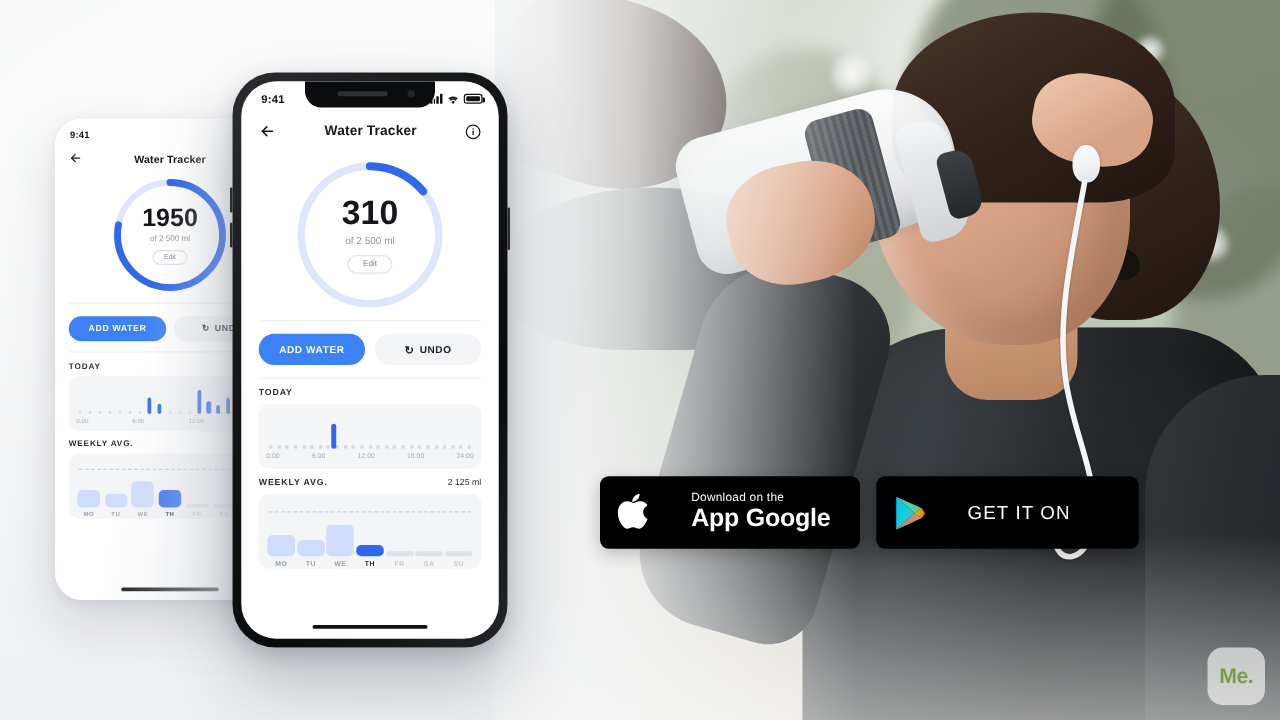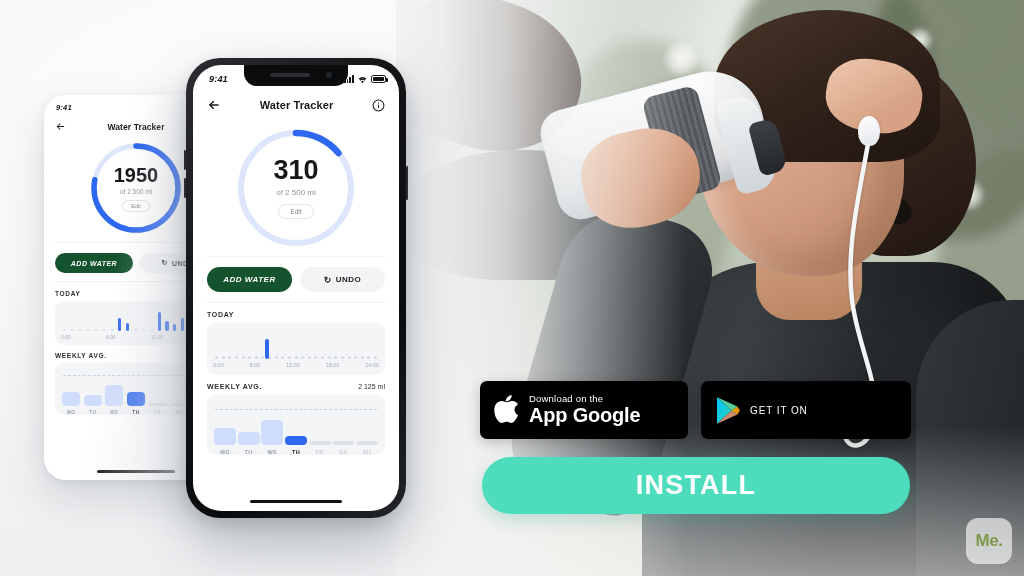--- a/index.html
+++ b/index.html
@@ -216,21 +216,21 @@
     border-radius: 50%; background: #222529;
   }
   .side-btn { position: absolute; background: #2a2c2f; border-radius: 2px; }
 
   
   .statusbar {
     position: relative; height: 24px; z-index: 7;
     display: flex; align-items: center; justify-content: space-between;
     padding: 4px 13px 0 16px;
   }
-  .st-time { font-size: 9px; font-weight: 700; color: #111; letter-spacing: .2px; font-style: italic; }
+  .st-time { font-size: 9px; font-weight: 700; color: #111; letter-spacing: .2px; }
   .st-icons { display: flex; align-items: center; gap: 3px; }
   .sig { display: flex; align-items: flex-end; gap: 1px; height: 8px; }
   .sig i { width: 1.8px; background: #111; border-radius: .5px; display: block; }
   .sig i:nth-child(1){height:3px}.sig i:nth-child(2){height:4.5px}
   .sig i:nth-child(3){height:6px}.sig i:nth-child(4){height:8px}
   .batt { width: 15px; height: 7.5px; border: 1.2px solid #111; border-radius: 2.2px; position: relative; }
   .batt::after { content:''; position:absolute; left:1px; top:1px; bottom:1px; right:1px; background:#111; border-radius:1px; }
   .batt::before { content:''; position:absolute; right:-2.6px; top:2px; width:1.6px; height:3.5px; background:#111; border-radius:0 1px 1px 0; }
 
   
@@ -257,21 +257,21 @@
   }
 
   .divider { height: 1px; background: #eef0f2; margin: 0 14px; }
 
   
   .actions { display: flex; gap: 8px; padding: 10px 14px 10px; }
   .btn {
     flex: 1; border-radius: 999px; display: flex; align-items: center;
     justify-content: center; gap: 4px; font-weight: 700; letter-spacing: .5px;
   }
-  .btn-primary { background: #14532d; color: #fff; font-style: italic; }
+  .btn-primary { background: #3b82f6; color: #fff; }
   .btn-ghost { background: #f3f4f6; color: #1a1c20; }
 
   
   .sec-head {
     display: flex; align-items: baseline; justify-content: space-between;
     padding: 8px 14px 5px;
   }
   .sec-title { font-weight: 700; color: #2a2d32; letter-spacing: .7px; }
   .sec-val { color: #2a2d32; }
   .card { background: #f4f5f7; border-radius: 9px; margin: 0 14px; position: relative; }
@@ -300,24 +300,24 @@
     position: absolute; left: 50%; transform: translateX(-50%);
     background: #111; border-radius: 2px;
   }
 
   
   .badge {
     position: absolute; background: #000; border-radius: 7px;
     display: flex; align-items: center; gap: 9px; padding: 0 14px;
     box-shadow: 0 4px 14px rgba(0,0,0,.22);
   }
-  .badge-txt { display: flex; flex-direction: column; justify-content: center; color: #fff; }
+  .badge-txt { display: flex; flex-direction: column; justify-content: center; color: #fff; margin-left: 24px; }
   .badge-small { font-size: 9.5px; letter-spacing: .2px; line-height: 1.15; }
   .badge-big { font-size: 20px; font-weight: 700; line-height: 1.1; letter-spacing: -.2px; }
-  .gp-small { font-size: 10px; letter-spacing: .9px; }
+  .gp-small { font-size: 15px; letter-spacing: .9px; }
 
   #install-btn {
     position: absolute; left: 482px; top: 457px; width: 428px; height: 57px;
     background: #4ddcbc; border-radius: 29px;
     display: flex; align-items: center; justify-content: center;
     color: #fff; font-size: 27px; font-weight: 700; letter-spacing: 1.2px;
     box-shadow: 0 6px 18px rgba(40,160,140,.25);
   }
 
   #me-logo {
@@ -695,16 +695,15 @@
       <path d="M2 1.3 L16.5 14.5 L2 27.7 Z" fill="url(#gpA)"></path>
       <path d="M2 1.3 L16.5 14.5 L22.5 10.6 Z" fill="#5ad8a6" opacity=".95"></path>
       <path d="M2 27.7 L16.5 14.5 L22.5 18.4 Z" fill="#c98d6b"></path>
       <path d="M16.5 14.5 L22.5 10.6 L25 14.5 L22.5 18.4 Z" fill="url(#gpB)" opacity=".9"></path>
     </svg>
     <div class="badge-txt">
       <span class="gp-small">GET IT ON</span>
     </div>
   </div>
 
-  <div id="install-btn">INSTALL</div>
 
   <div id="me-logo">Me.</div>
 </div>
 
 </body></html>

